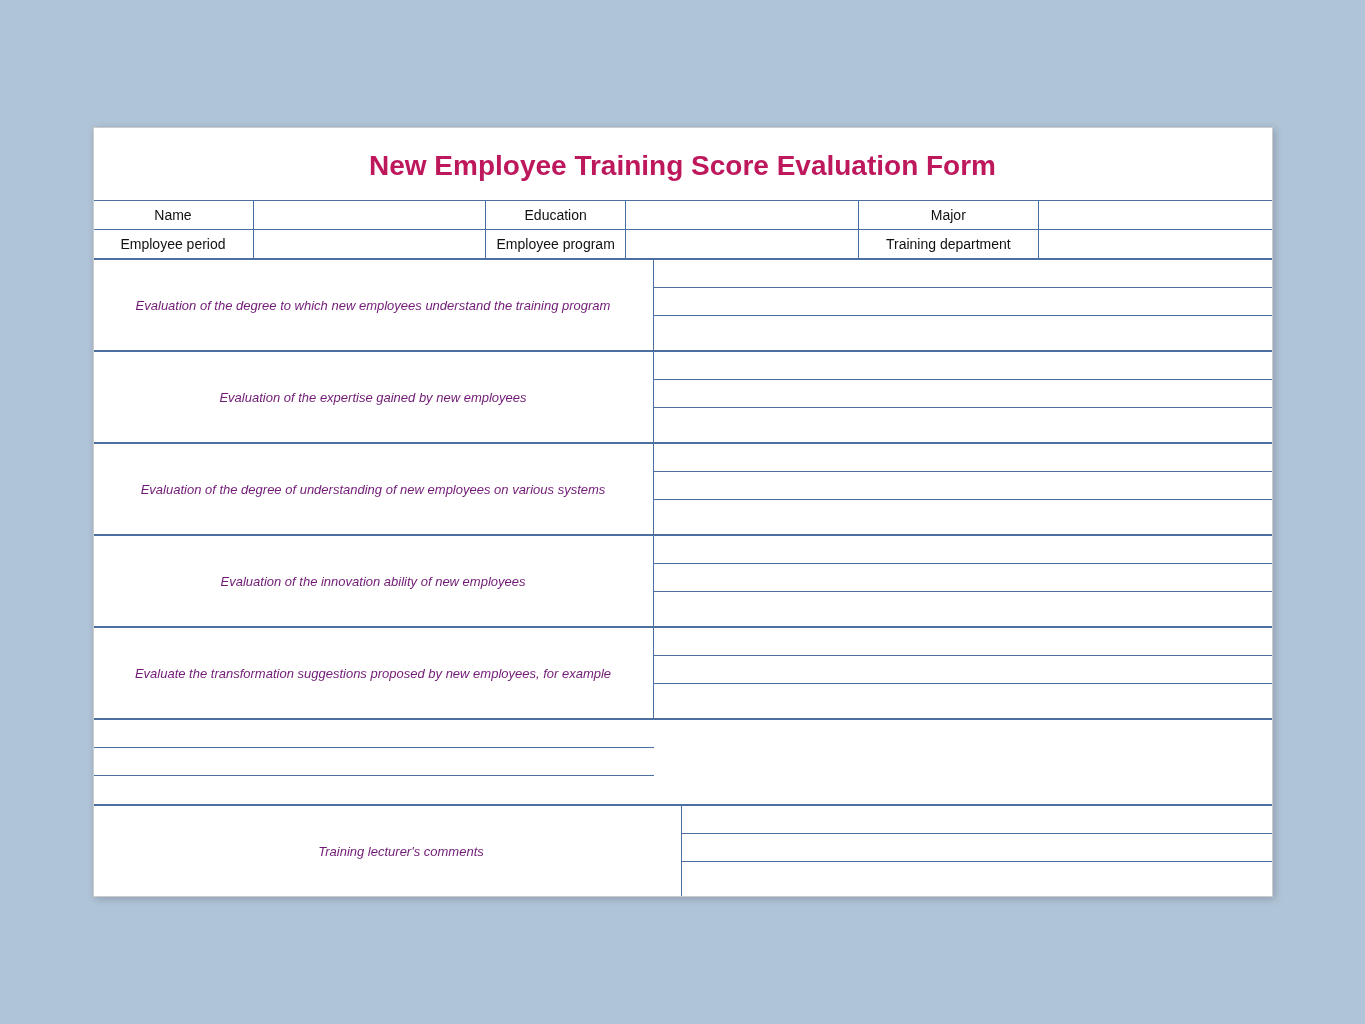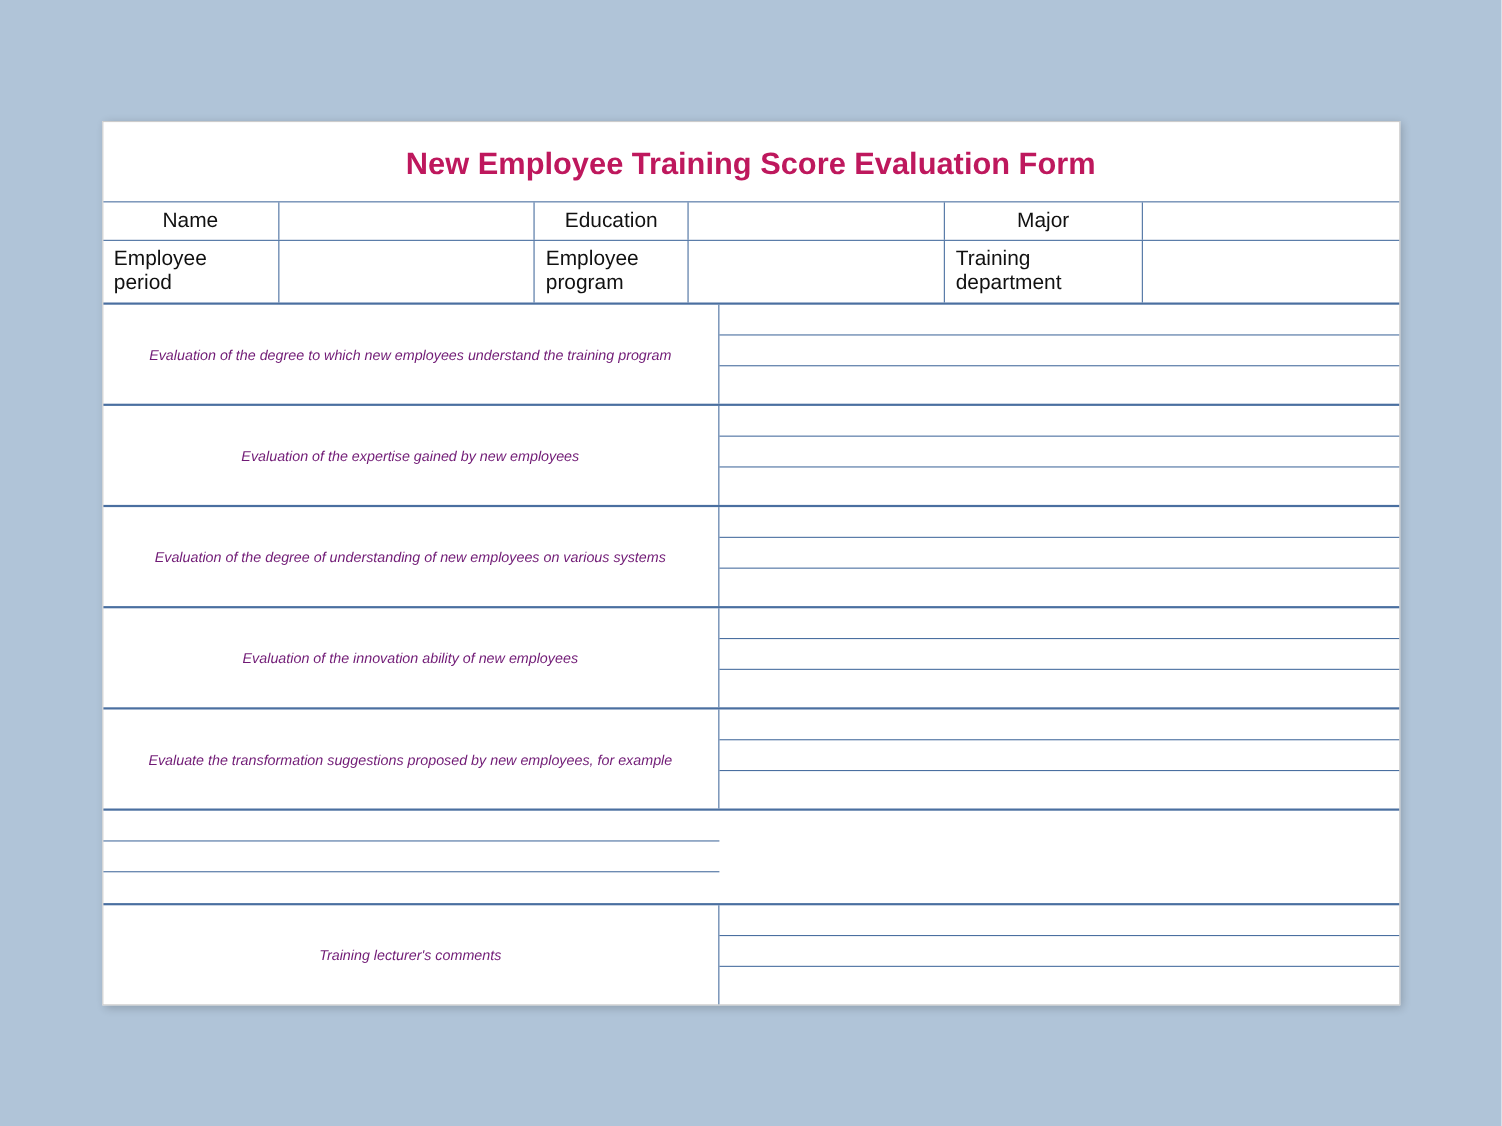--- a/index.html
+++ b/index.html
@@ -37,21 +37,21 @@
     }
 
     .header-row-2 {
       display: grid;
       grid-template-columns: 160px 1fr 140px 1fr 180px 1fr;
       border-bottom: 2px solid #4a6fa0;
     }
 
     .header-cell {
       padding: 6px 10px;
-      font-size: 19px;
+      font-size: 14px;
       color: #111;
       border-right: 1px solid #4a6fa0;
       display: flex;
       align-items: center;
       justify-content: center;
     }
 
     .header-cell:last-child {
       border-right: none;
     }
@@ -92,20 +92,21 @@
       height: 28px;
       border-bottom: 1px solid #4a6fa0;
     }
 
     .section-line:last-child {
       border-bottom: none;
     }
 
     .section-row:last-child {
       border-bottom: none;
+      padding-left: 28px;
     }
   </style>
 </head>
 <body>
 
 <div class="form-container">
   <div class="form-title">New Employee Training Score Evaluation Form</div>
 
   <div class="header-row">
     <div class="header-cell">Name</div>

